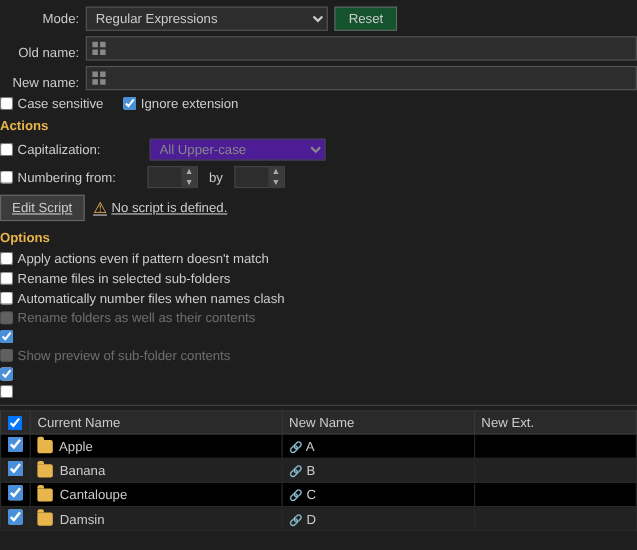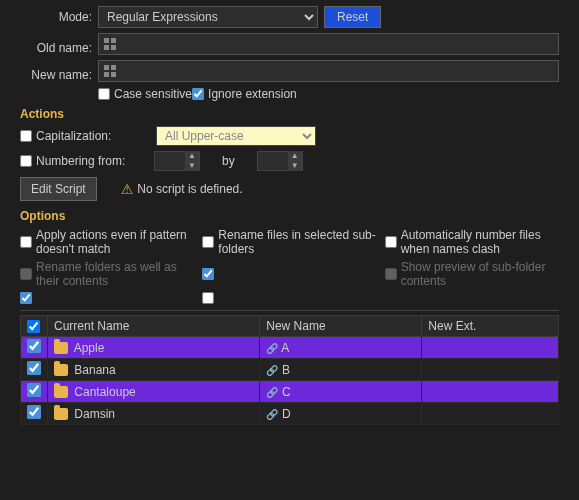--- a/index.html
+++ b/index.html
@@ -6,21 +6,21 @@
     body {
       background: #1e1e1e;
       color: #cccccc;
       font-family: 'Segoe UI', Arial, sans-serif;
       font-size: 12px;
       width: 579px;
       min-height: 500px;
       overflow: hidden;
     }
     .container {
-      padding: 6px 20px;
+      padding: 6px 0;
     }
     .row {
       display: flex;
       align-items: center;
       margin-bottom: 5px;
       gap: 6px;
     }
     .label {
       color: #cccccc;
       min-width: 72px;
@@ -29,21 +29,21 @@
     .mode-select {
       background: #2d2d2d;
       color: #cccccc;
       border: 1px solid #555;
       padding: 2px 4px;
       font-size: 12px;
       width: 220px;
       height: 22px;
     }
     .reset-btn {
-      background: #1d4ed8;
+      background: #14532d;
       color: #cccccc;
       border: 1px solid #666;
       padding: 2px 12px;
       font-size: 12px;
       cursor: pointer;
       height: 22px;
     }
     .name-input-row {
       display: flex;
       align-items: flex-end;
@@ -74,43 +74,42 @@
       height: 14px;
       flex-shrink: 0;
     }
     .grid-icon svg {
       width: 14px;
       height: 14px;
     }
     .checkbox-row {
       display: flex;
       align-items: flex-end;
-      gap: 0;
-      margin-left: 78px;
+      gap: 18px;
       margin-bottom: 6px;
     }
     .checkbox-label {
       display: flex;
       align-items: center;
       gap: 4px;
       cursor: pointer;
     }
     .checkbox-label input[type="checkbox"] {
       accent-color: #4a90d9;
       width: 12px;
       height: 12px;
     }
     .section-title {
       color: #e8b44c;
       font-weight: bold;
       margin-bottom: 5px;
       margin-top: 2px;
     }
     .action-select {
-      background: #fef9c3;
+      background: #4c1d95;
       color: #888;
       border: 1px solid #444;
       padding: 1px 4px;
       font-size: 12px;
       height: 20px;
       width: 160px;
     }
     .action-input {
       background: #2d2d2d;
       color: #cccccc;
@@ -166,32 +165,33 @@
       color: #cccccc;
       border: 1px solid #666;
       padding: 2px 10px;
       font-size: 12px;
       cursor: pointer;
       height: 24px;
     }
     .script-row {
       display: flex;
       align-items: center;
-      gap: 24px;
+      gap: 8px;
       margin-bottom: 8px;
+      text-decoration: underline;
     }
     .script-note {
       display: flex;
       align-items: center;
       gap: 4px;
       color: #cccccc;
     }
     .options-grid {
       display: grid;
-      grid-template-columns: 1fr 1fr 1fr;
+      grid-template-columns: 1fr;
       gap: 4px 8px;
       margin-bottom: 6px;
     }
     .opt-item {
       display: flex;
       align-items: center;
       gap: 4px;
     }
     .opt-item.disabled {
       opacity: 0.45;
@@ -216,21 +216,21 @@
       text-align: left;
       padding: 3px 6px;
       border: 1px solid #3a3a3a;
       font-weight: normal;
       font-size: 12px;
     }
     .file-table td {
       padding: 2px 6px;
       border: 1px solid #2a2a2a;
       font-size: 12px;
-      background: #6d28d9;
+      background: #000000;
     }
     .file-table tr:nth-child(even) td {
       background: #222222;
     }
     .file-row-check {
       width: 14px;
       height: 14px;
       accent-color: #4a90d9;
     }
     .folder-icon {
@@ -340,21 +340,21 @@
       <input type="checkbox" style="">
       <span>Numbering from:</span>
     </label>
     <div class="number-input-wrap">
       <input type="text" style="">
       <div class="spinner-btns">
         <button class="spinner-btn">▲</button>
         <button class="spinner-btn">▼</button>
       </div>
     </div>
-    <span style="margin: 0 18px;">by</span>
+    <span style="margin: 0 6px;">by</span>
     <div class="number-input-wrap">
       <input type="text" style="">
       <div class="spinner-btns">
         <button class="spinner-btn">▲</button>
         <button class="spinner-btn">▼</button>
       </div>
     </div>
   </div>
 
   <div class="script-row">

